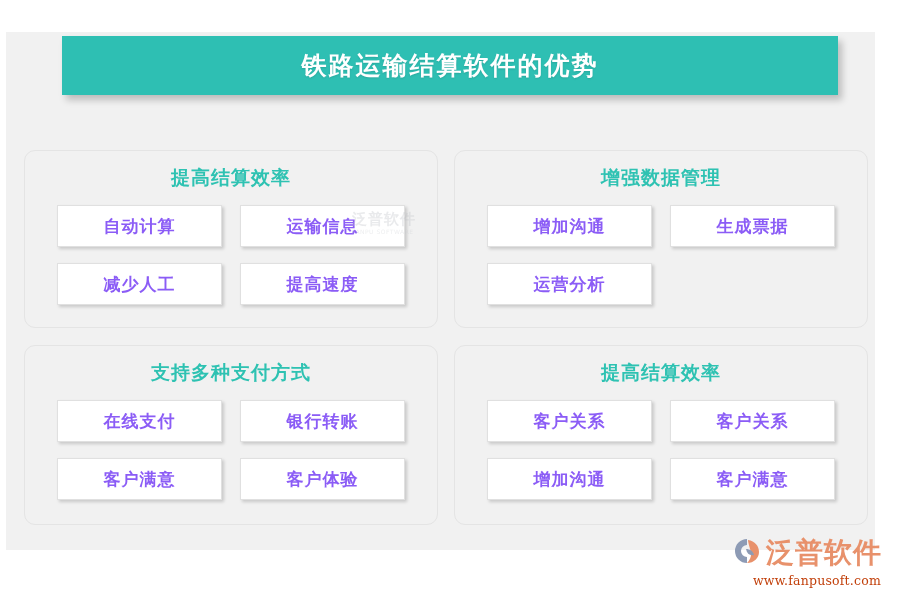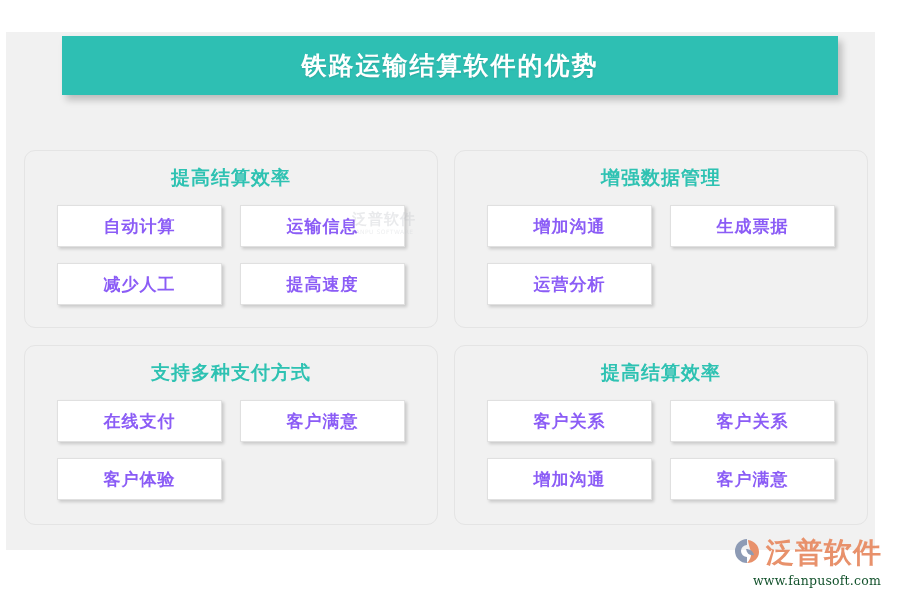--- a/index.html
+++ b/index.html
@@ -147,21 +147,21 @@
   .logo-word {
     font-size: 28px;
     font-weight: bold;
     color: #e8916b;
     letter-spacing: 1px;
     font-family: "DejaVu Sans", "Liberation Sans", sans-serif;
   }
   .logo-url {
     font-family: "DejaVu Serif", "Liberation Serif", serif;
     font-size: 12.5px;
-    color: #14532d;
+    color: #c2410c;
     letter-spacing: 0.2px;
     margin-top: 1px;
     margin-right: 1px;
   }
 </style>
 </head>
 <body>
 
 <div id="root">
 
@@ -189,20 +189,21 @@
         <div class="item">增加沟通</div>
         <div class="item">生成票据</div>
         <div class="item">运营分析</div>
       </div>
     </div>
 
     <div class="card">
       <div class="card-title">支持多种支付方式</div>
       <div class="card-items">
         <div class="item">在线支付</div>
+        <div class="item">银行转账</div>
         <div class="item">客户满意</div>
         <div class="item">客户体验</div>
       </div>
     </div>
 
     <div class="card">
       <div class="card-title">提高结算效率</div>
       <div class="card-items">
         <div class="item">客户关系</div>
         <div class="item">客户关系</div>

